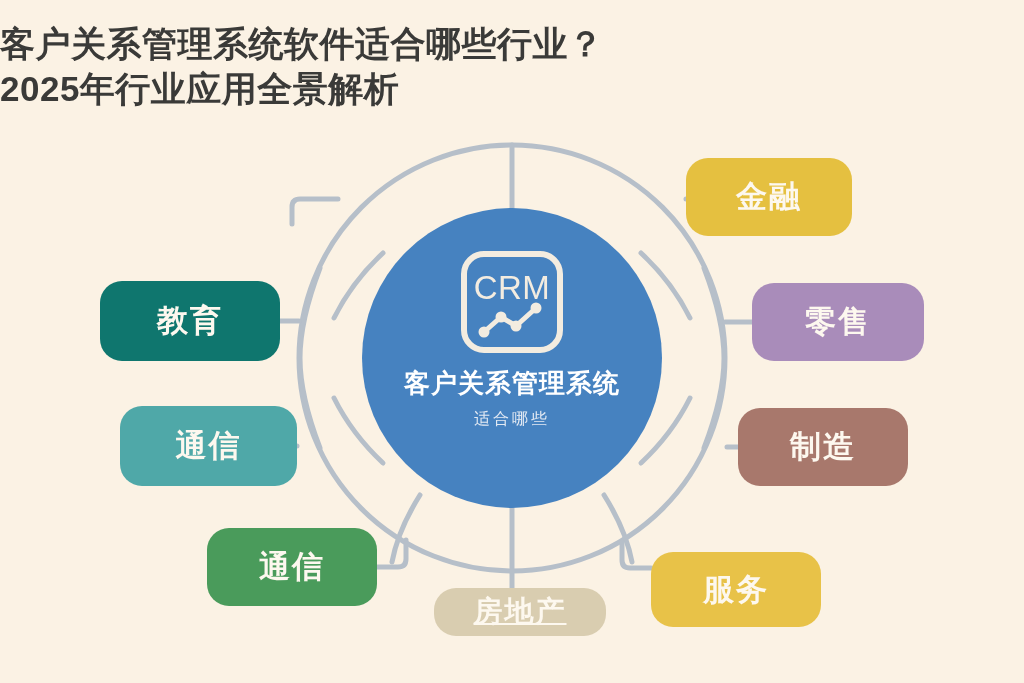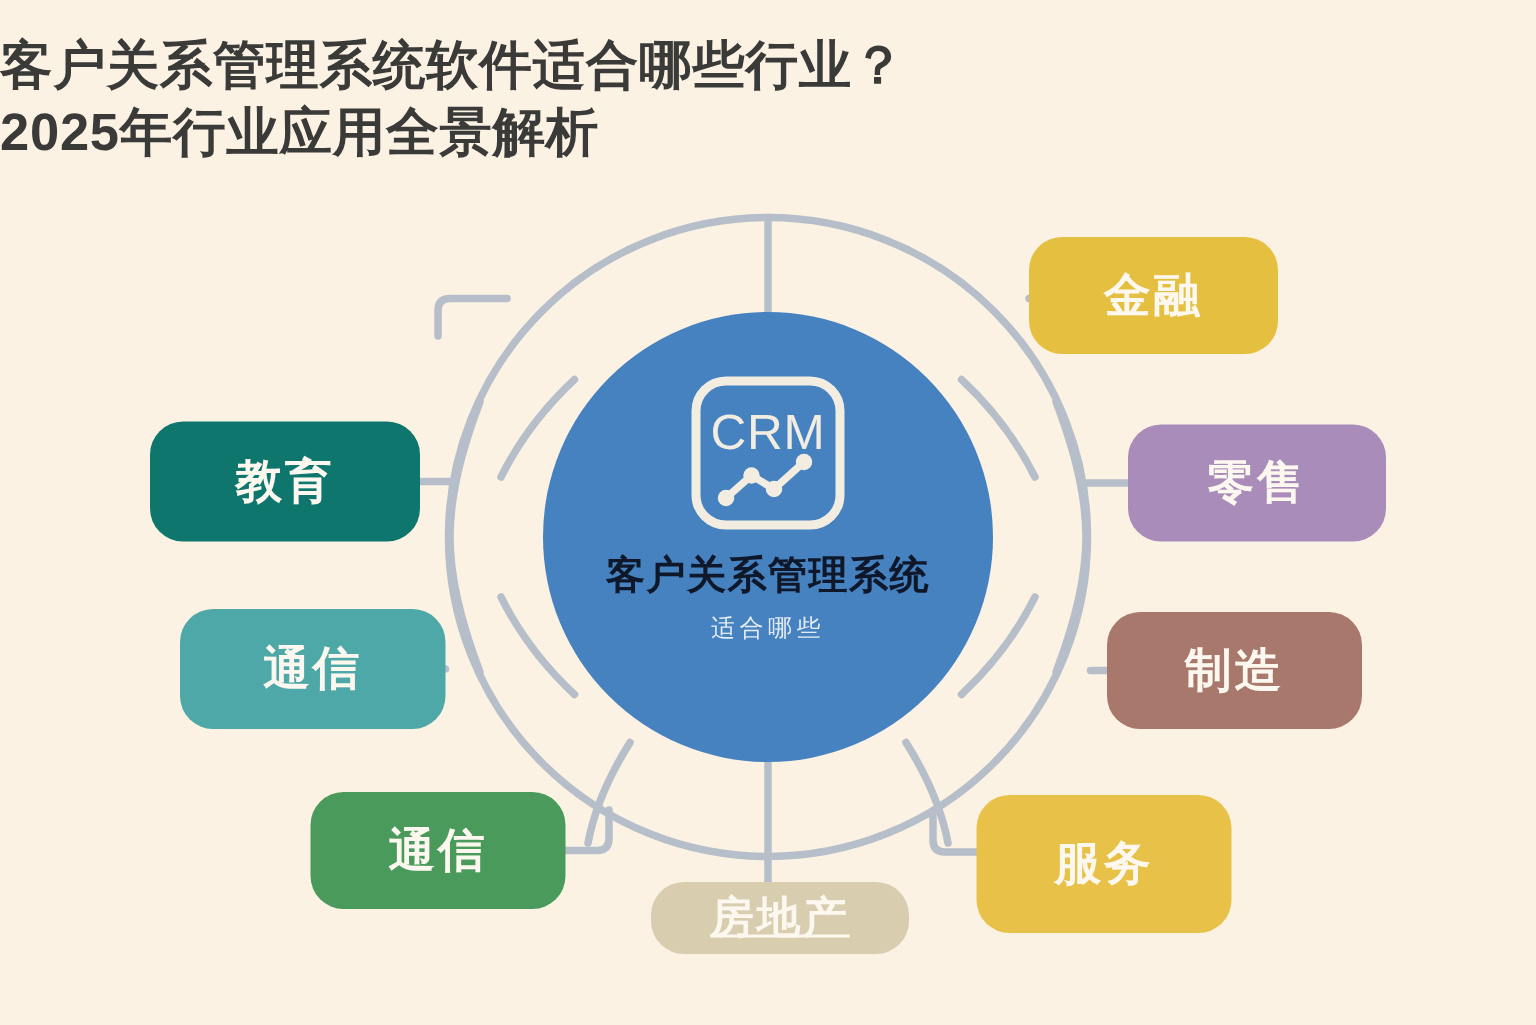--- a/index.html
+++ b/index.html
@@ -64,21 +64,21 @@
   }
   .hub-icon {
     width: 112px;
     height: 112px;
     position: relative;
   }
   .hub-title {
     margin-top: 8px;
     font-size: 26px;
     font-weight: 700;
-    color: #0f172a;
+    color: #ffffff;
     letter-spacing: 1px;
     white-space: nowrap;
   }
   .hub-sub {
     margin-top: 8px;
     font-size: 16px;
     font-weight: 400;
     color: #e3eaf3;
     letter-spacing: 3px;
     white-space: nowrap;
@@ -100,21 +100,21 @@
   .pill-label {
     display: block;
   }
 
   
   .pill.p-yiliao    { left: 156px; top: 160px;  width: 182px; height: 78px;  font-size: 31px; background: #e8913f; }
   .pill.p-jiaoyu    { left: 100px; top: 281px;  width: 180px; height: 80px;  font-size: 31px; background: #0f766e; }
   .pill.p-tongxin1  { left: 120px; top: 406px;  width: 177px; height: 80px;  font-size: 31px; background: #4fa8a8; }
   .pill.p-tongxin2  { left: 207px; top: 528px;  width: 170px; height: 78px;  font-size: 31px; background: #4a9b5b; }
   .pill.p-fangdi    { left: 434px; top: 588px;  width: 172px; height: 48px;  font-size: 29px; background: #d9cdb0; text-decoration: underline; }
-  .pill.p-fuwu      { left: 651px; top: 530px;  width: 170px; height: 92px;  font-size: 31px; background: #e8c248; }
+  .pill.p-fuwu      { left: 651px; top: 552px;  width: 170px; height: 75px;  font-size: 31px; background: #e8c248; }
   .pill.p-zhizao    { left: 738px; top: 408px;  width: 170px; height: 78px;  font-size: 31px; background: #a8786c; }
   .pill.p-lingshou  { left: 752px; top: 283px;  width: 172px; height: 78px;  font-size: 31px; background: #a98cba; }
   .pill.p-jinrong   { left: 686px; top: 158px;  width: 166px; height: 78px;  font-size: 31px; background: #e5c040; }
 </style>
 </head>
 <body>
 
 <div id="canvas">
 
   <div class="title-block">

